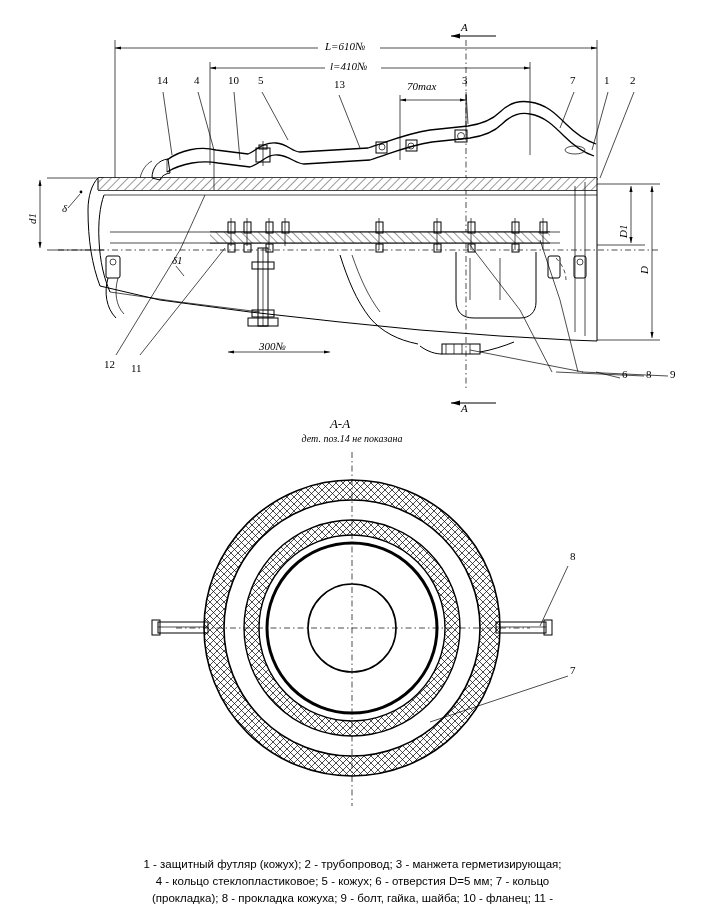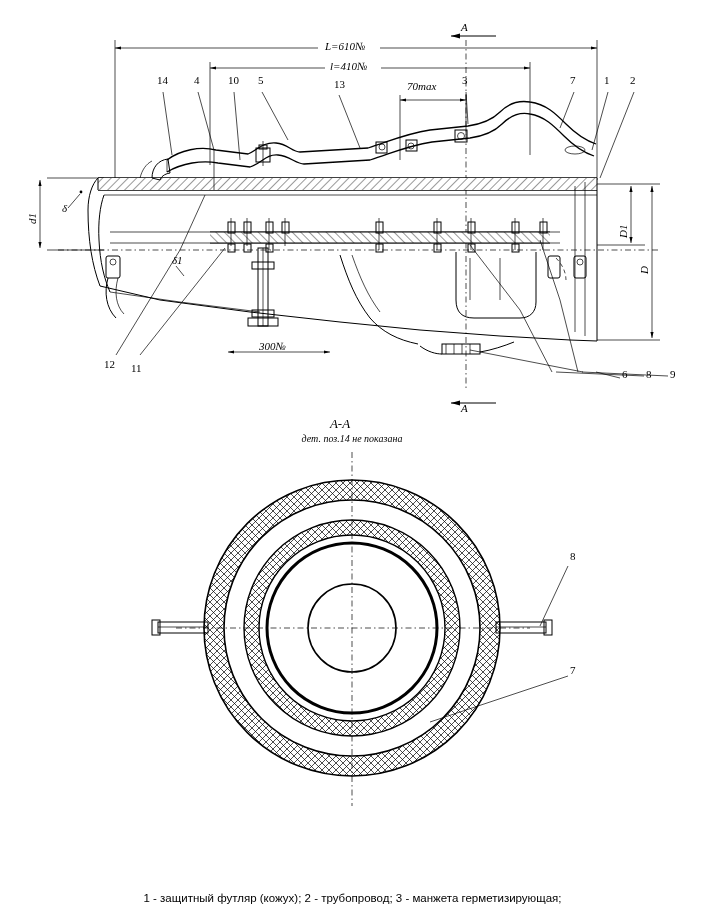--- a/index.html
+++ b/index.html
@@ -369,15 +369,17 @@
   </g>
   <text class="sec-title" x="340" y="428" text-anchor="middle">А-А</text>
   <text class="sec-sub" x="352" y="442" text-anchor="middle">дет. поз.14  не показана</text>
   <text class="lbl" x="570" y="560">8</text>
   <text class="lbl" x="570" y="674">7</text>
 
 </svg>
 
 <div class="legend">
   <div>1 - защитный футляр (кожух); 2 - трубопровод; 3 - манжета герметизирующая;</div>
+  <div>4 - кольцо стеклопластиковое; 5 - кожух; 6 - отверстия D=5 мм; 7 - кольцо</div>
+  <div>(прокладка); 8 - прокладка кожуха; 9 - болт, гайка, шайба; 10 - фланец; 11 -</div>
 </div>
 
 </div>
 
 </body></html>

